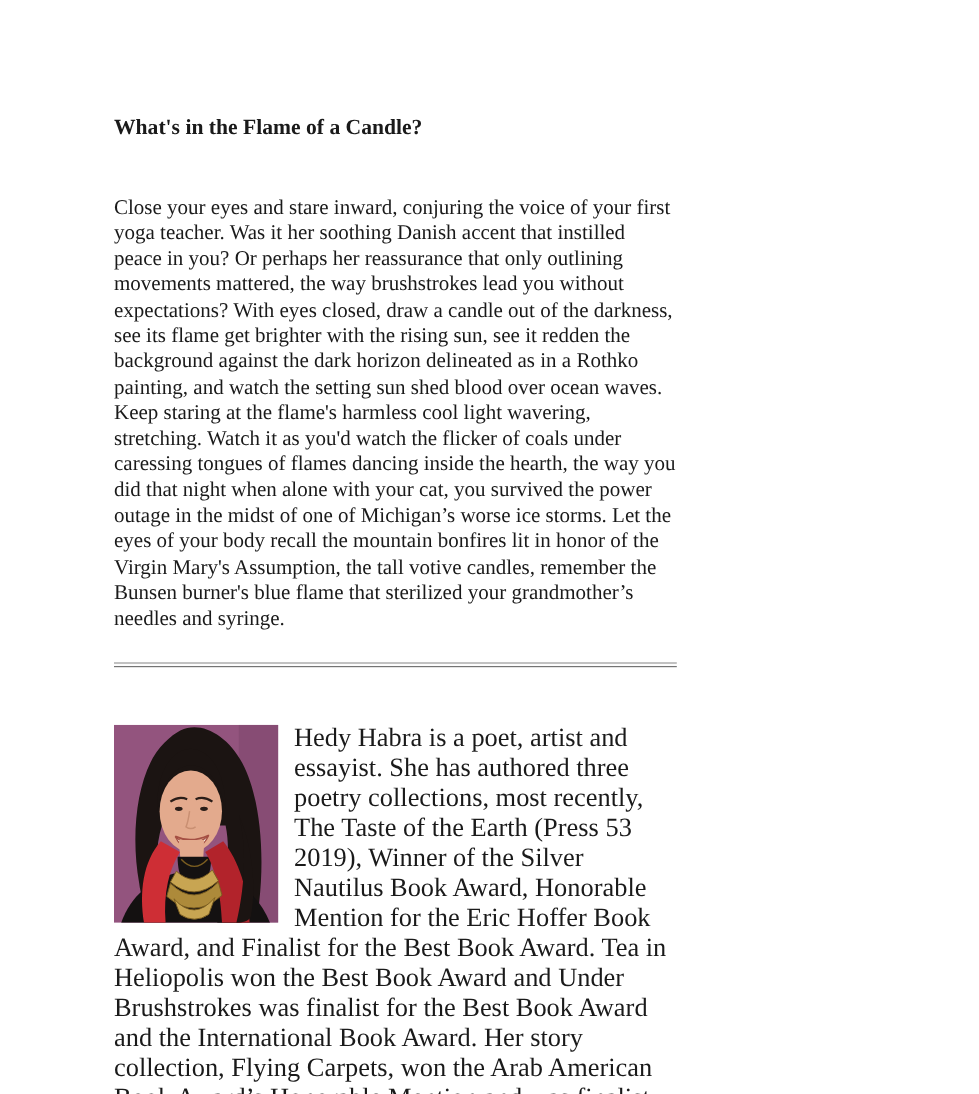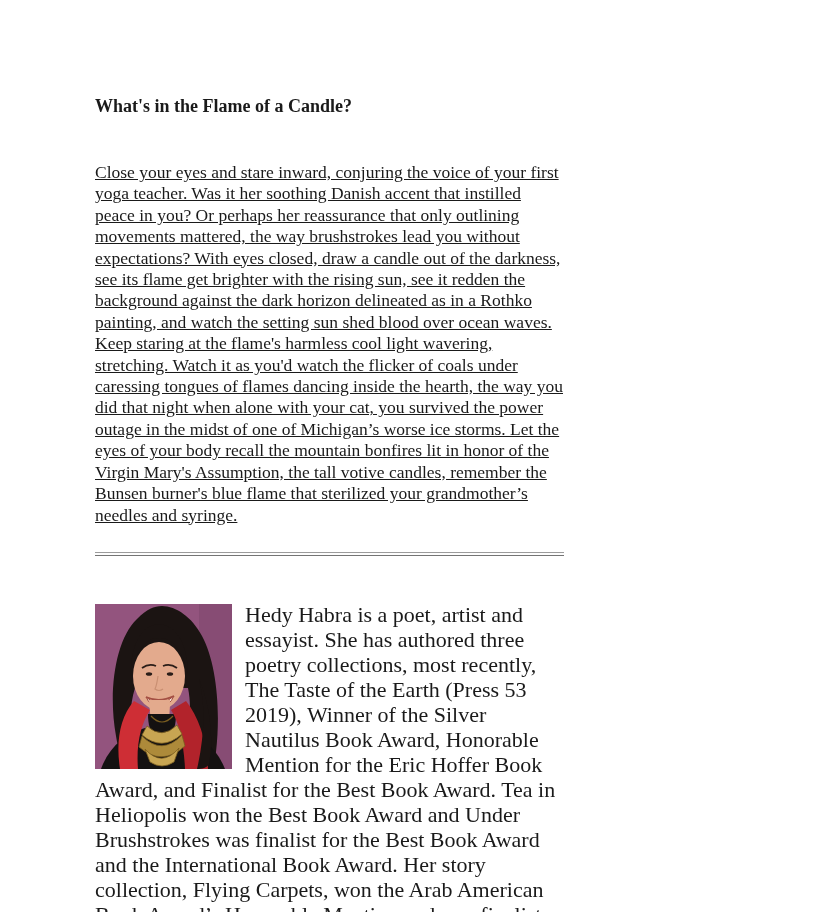--- a/index.html
+++ b/index.html
@@ -22,21 +22,20 @@
   .title {
     font-size: 18px;
     line-height: 22px;
     font-weight: bold;
     margin: 0 0 45px 0;
   }
   .poem {
     font-size: 17.5px;
     line-height: 21.4px;
     margin: 0 0 26px 0;
-    text-decoration: underline;
   }
   .divider {
     height: 2px;
     background: #fdfdfd;
     border-top: 1px solid #9b9b9b;
     border-bottom: 1px solid #747474;
     margin: 0 0 46px 0;
   }
   .bio {
     font-size: 22px;

